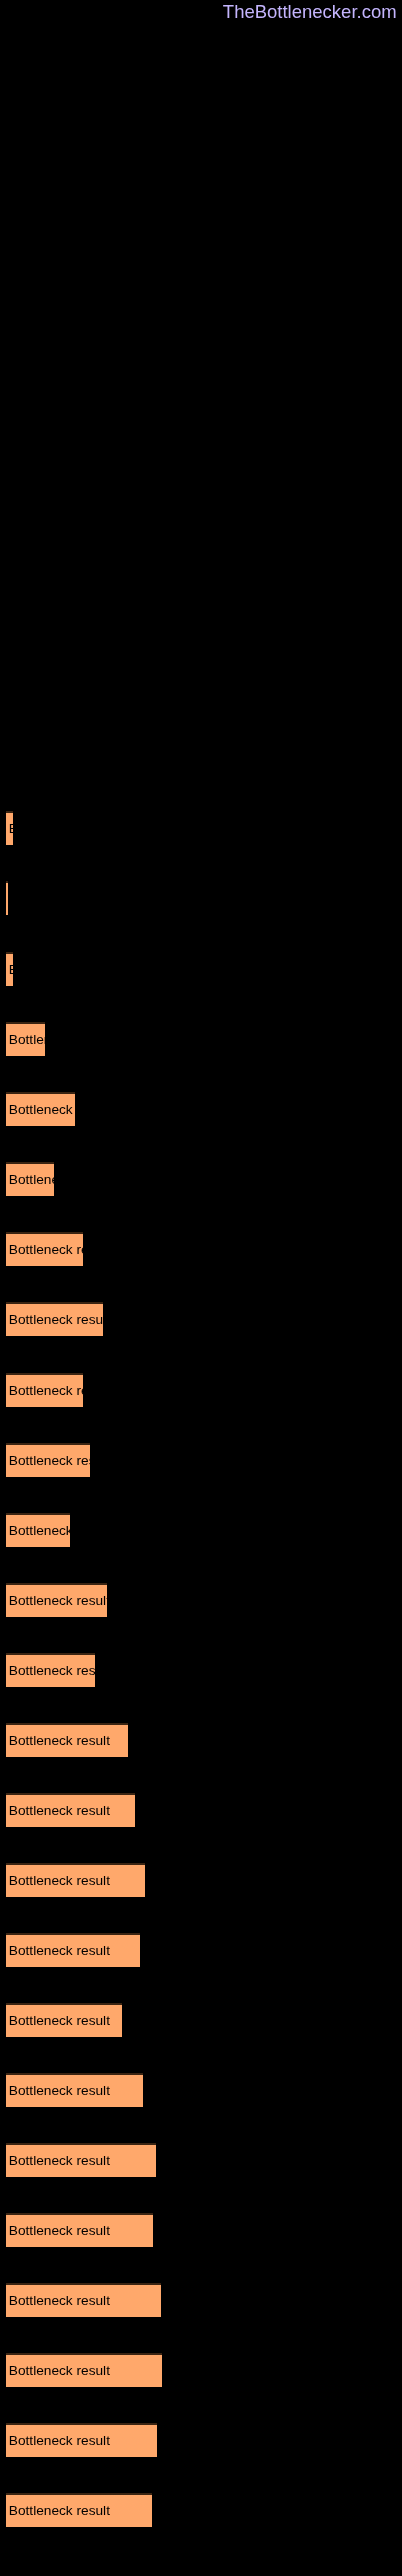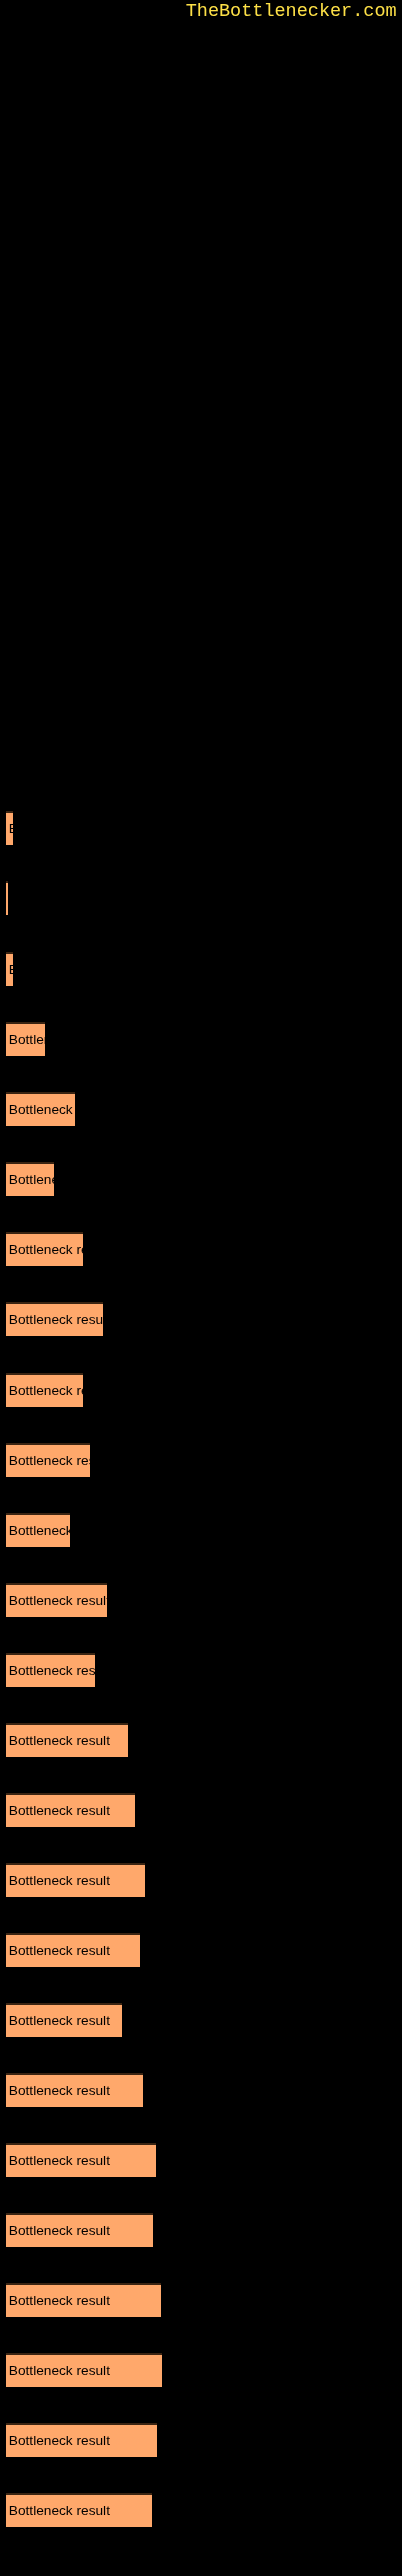--- a/index.html
+++ b/index.html
@@ -27,24 +27,24 @@
     left: 0;
     top: 0;
     width: 403px;
     height: 27px;
     text-align: right;
     box-sizing: border-box;
     padding-right: 6.4px;
   }
   .site-title {
     display: inline-block;
-    color: #fde047;
+    color: #c4b5fd;
     font-size: 18.5px;
     line-height: 24px;
-    font-family: Liberation Mono, monospace;
+    font-family: Liberation Sans, sans-serif;
     letter-spacing: 0px;
     white-space: nowrap;
   }
   .chart-area {
     position: absolute;
     left: 0;
     top: 0;
     width: 403px;
     height: 2576px;
   }

